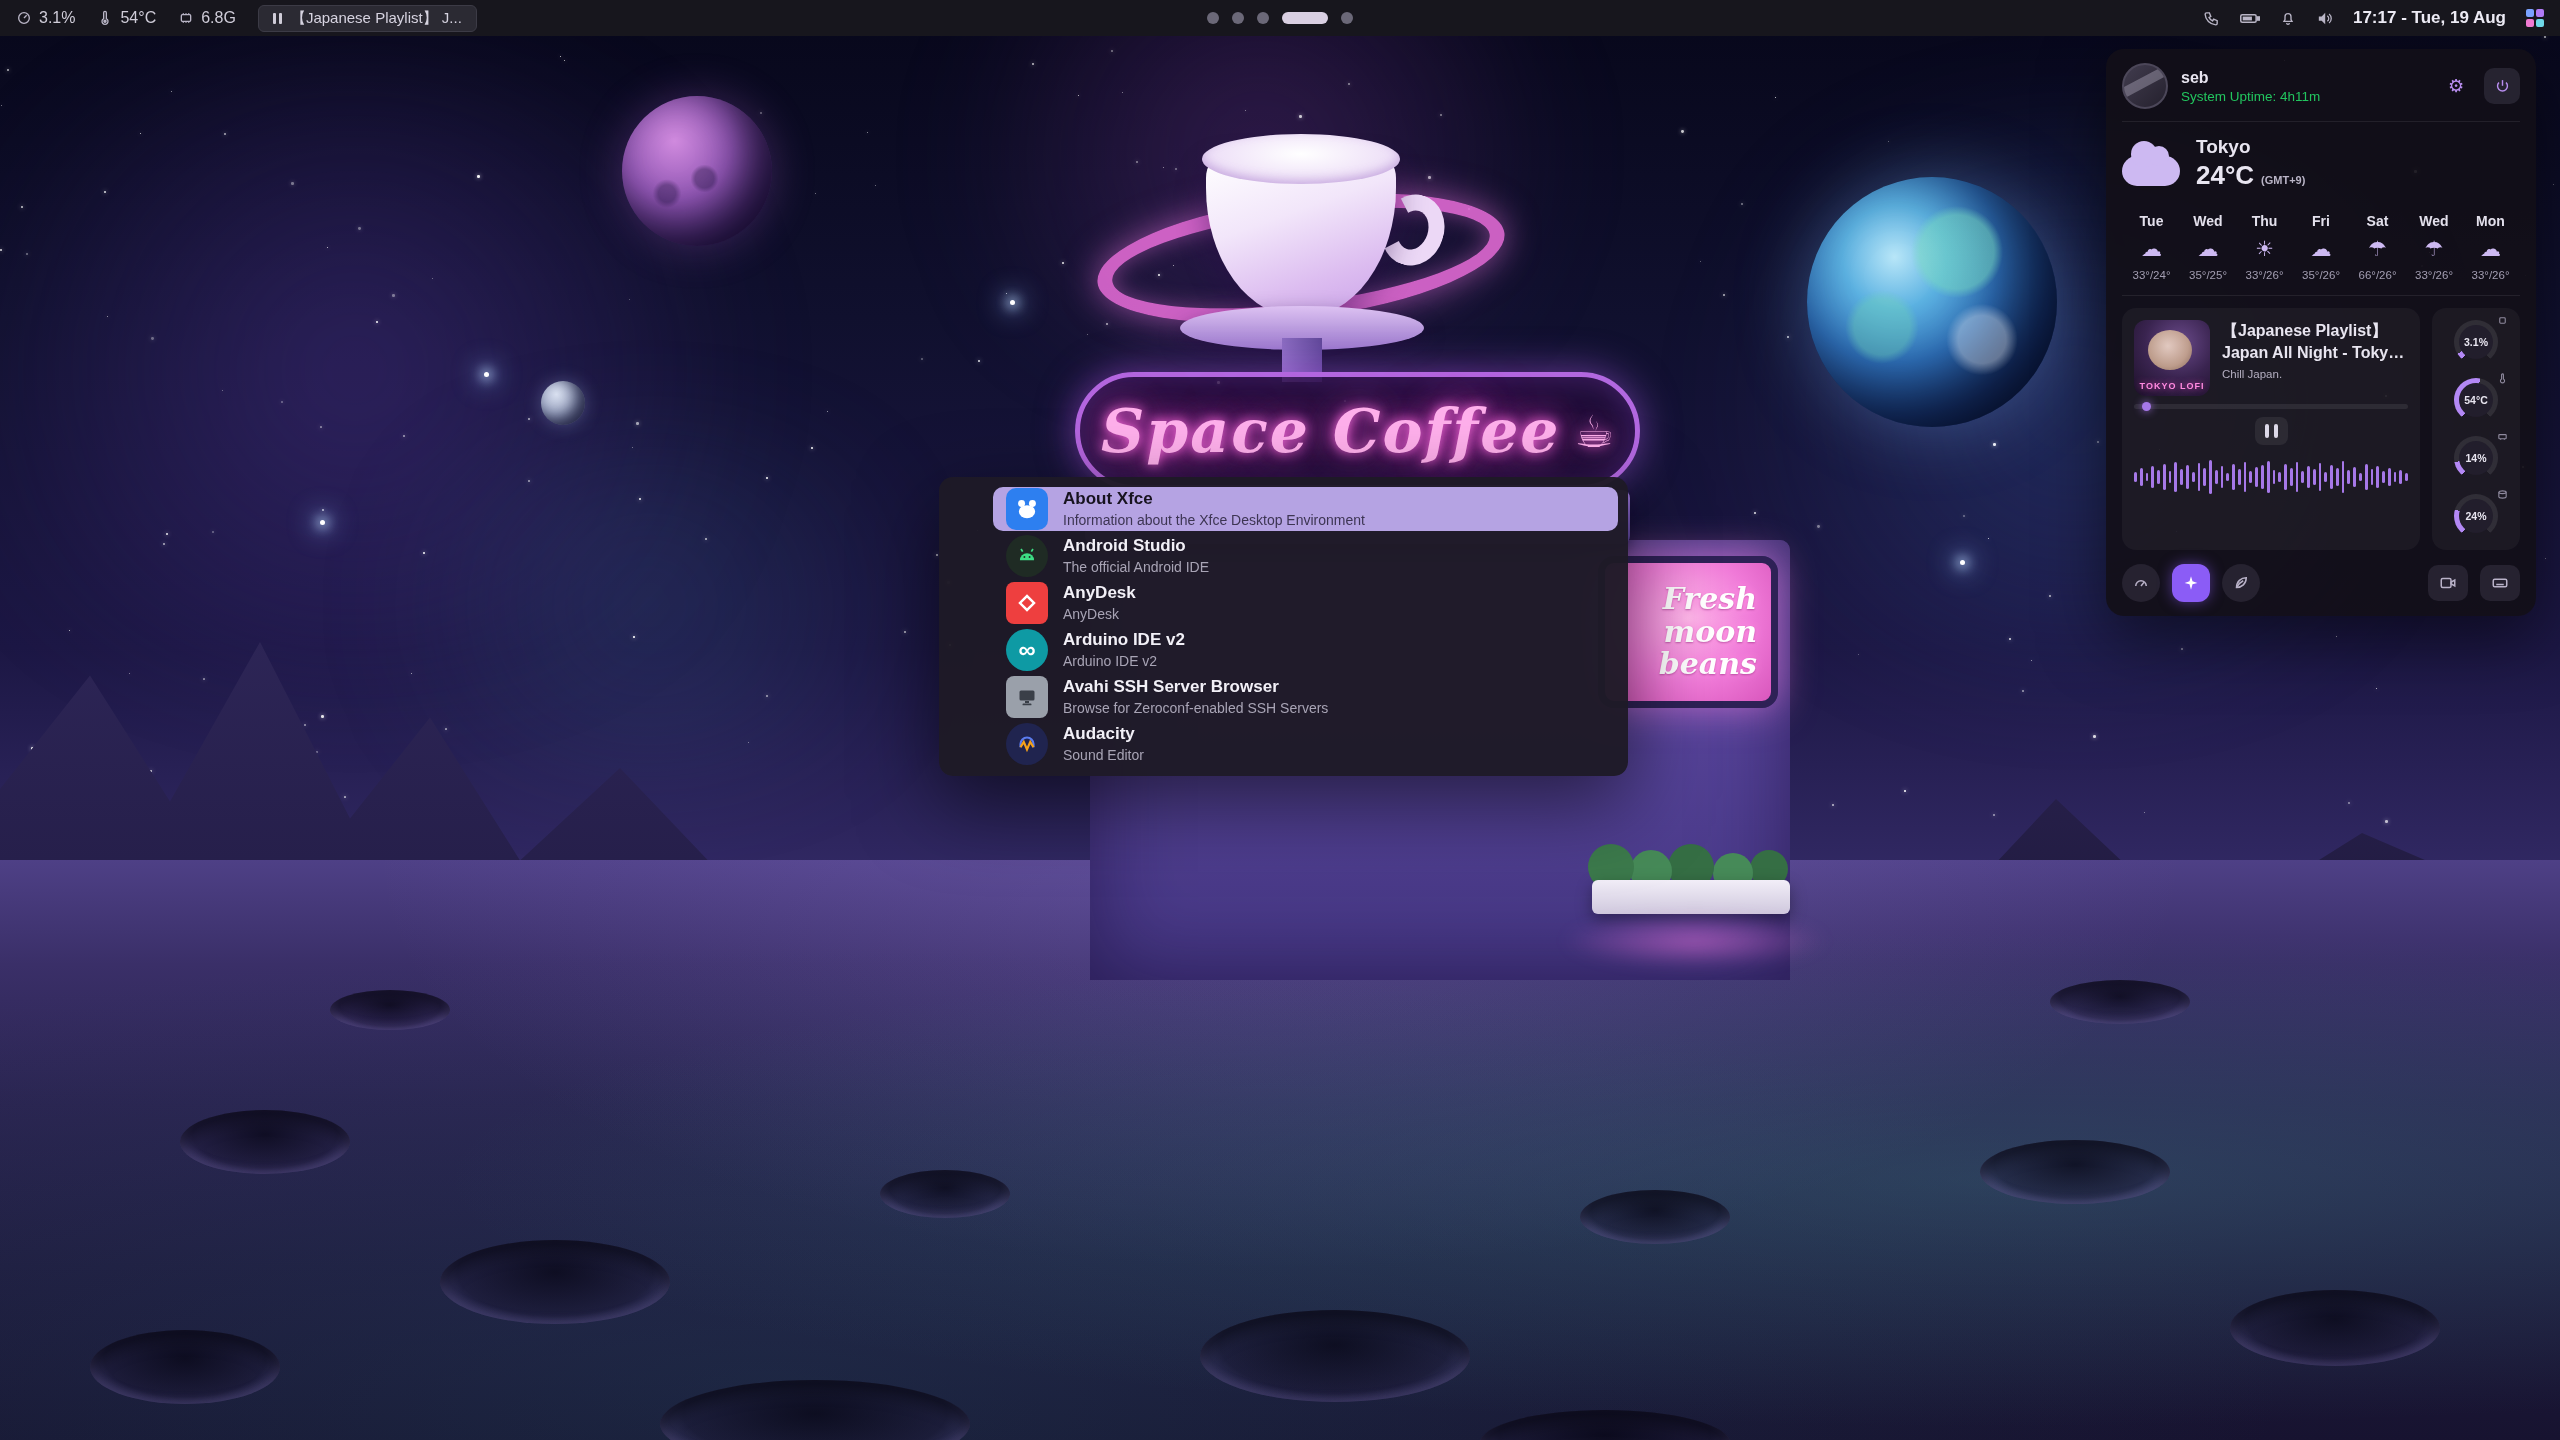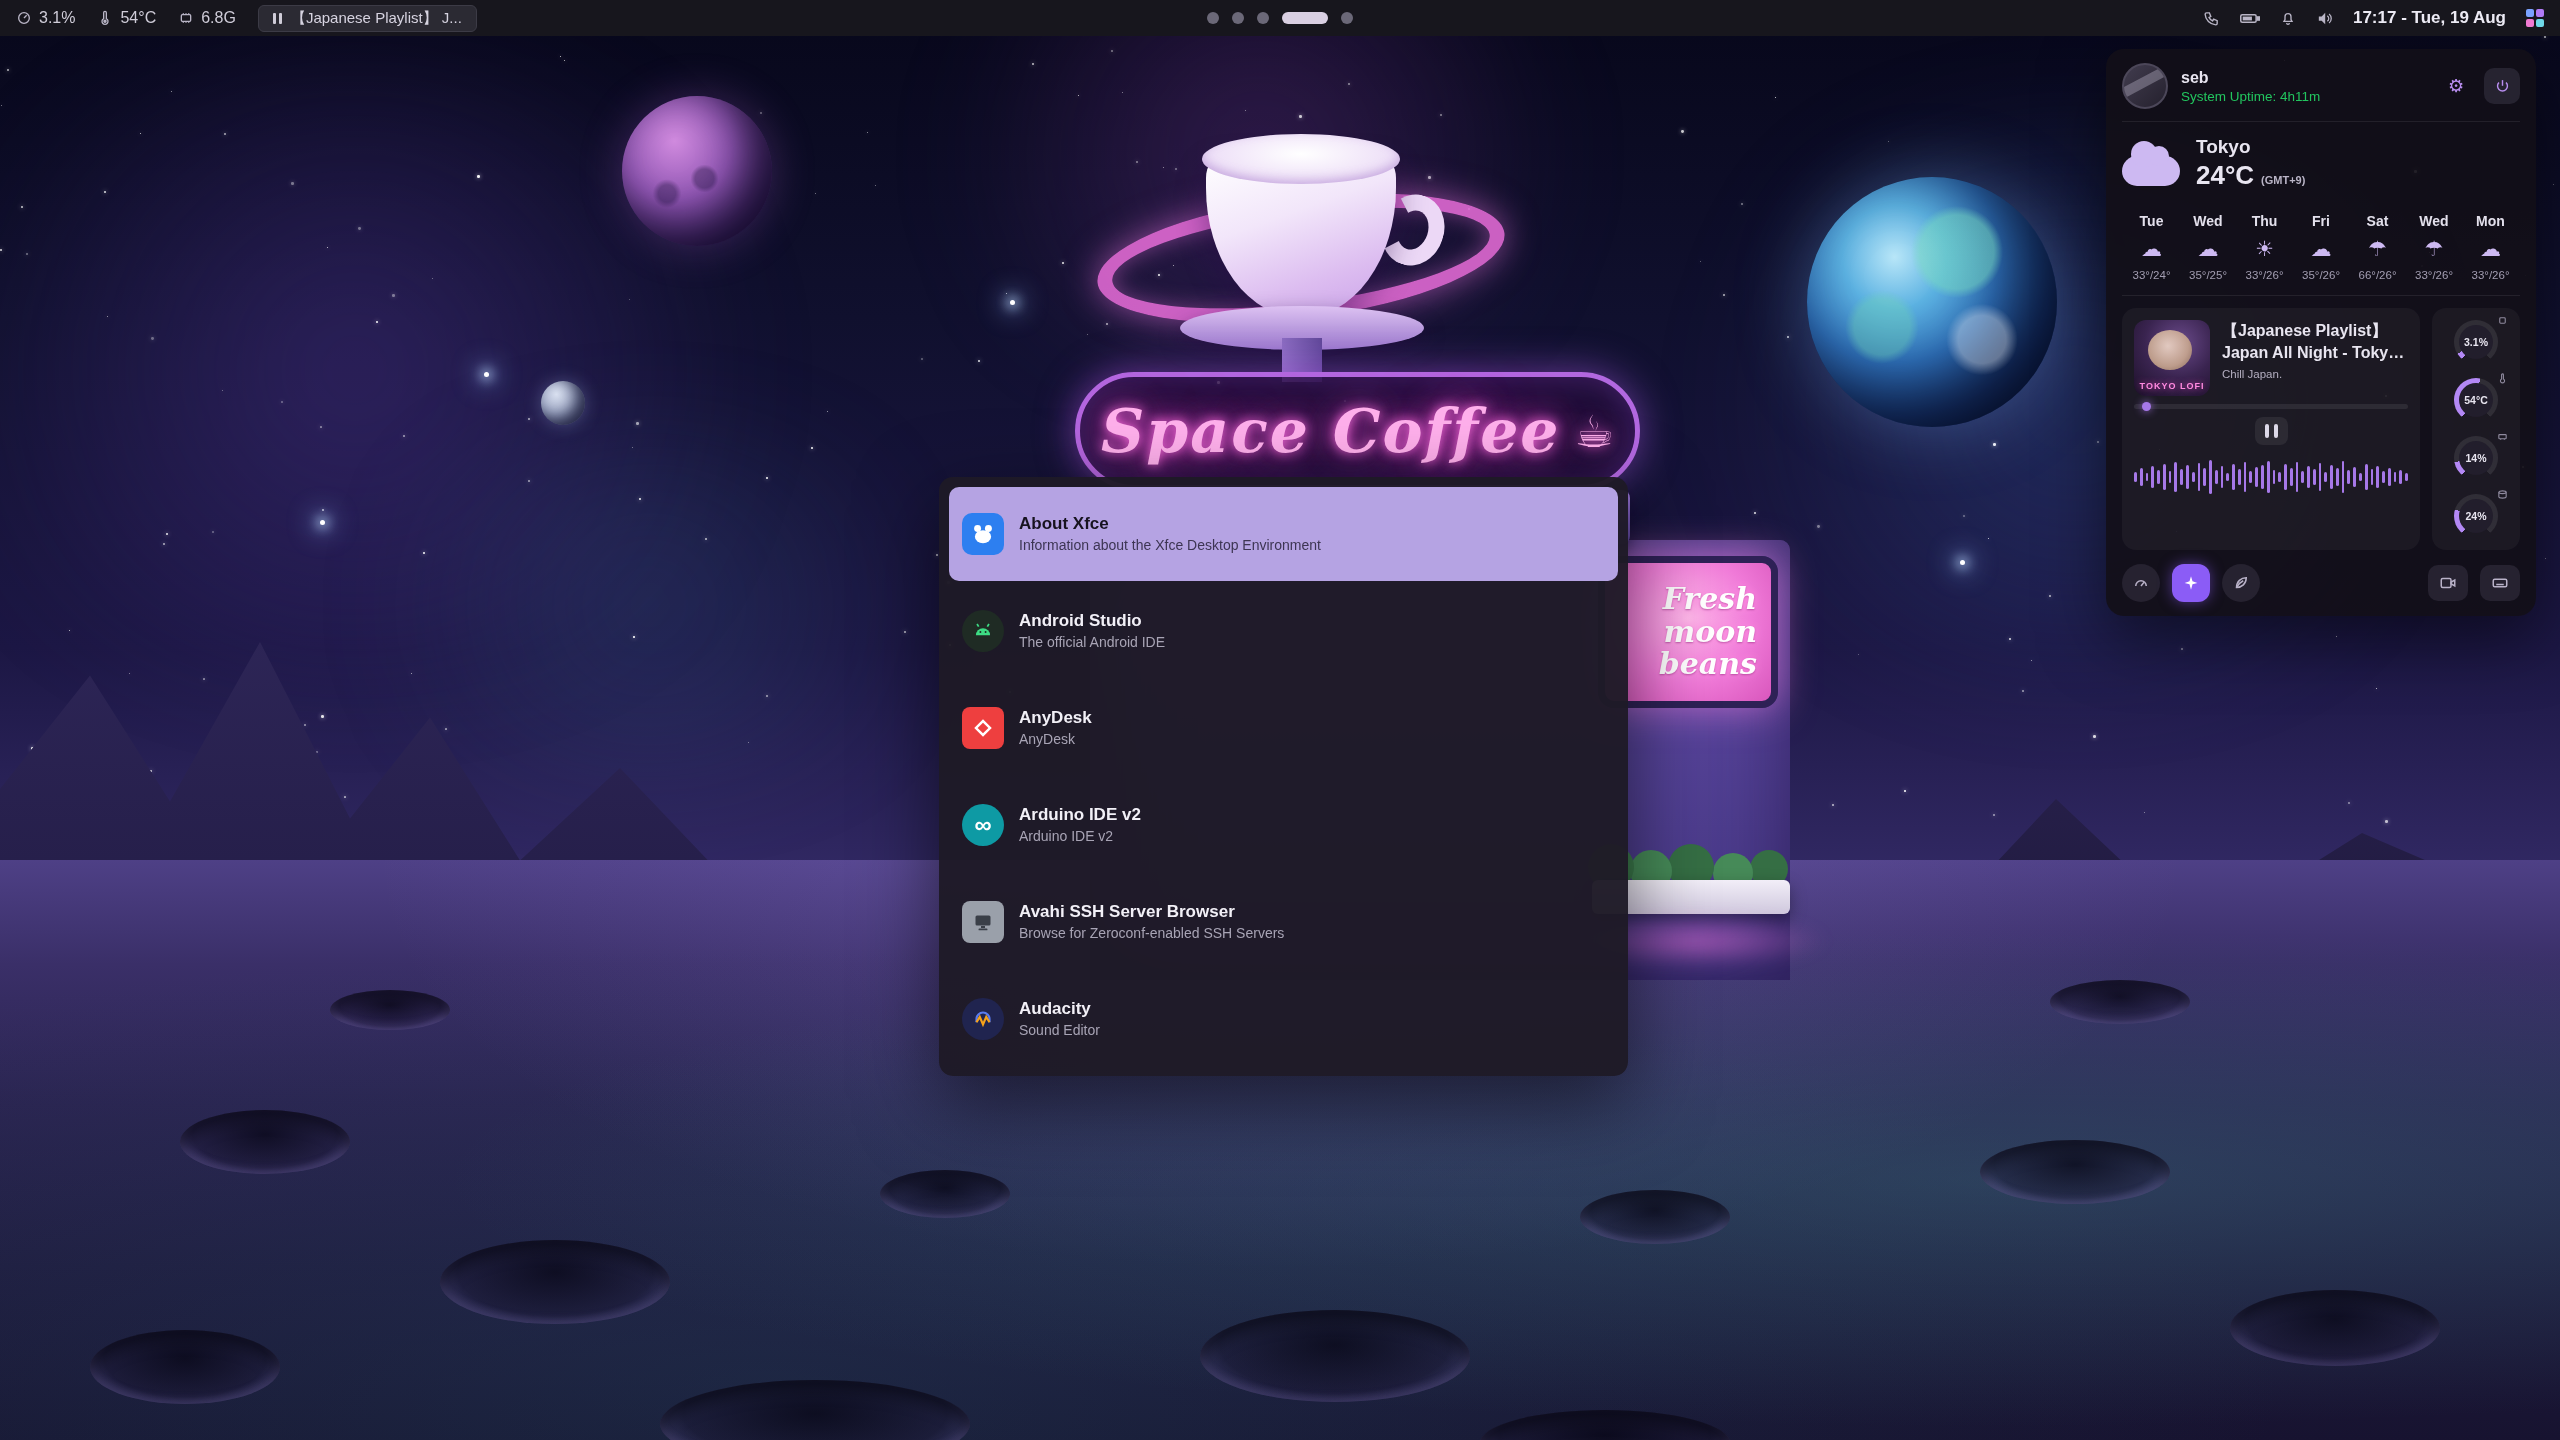--- a/index.html
+++ b/index.html
@@ -122,21 +122,21 @@
   
   .launcher { position:absolute; left:939px; top:477px; width:689px; z-index:40; }
   .search-bar { height:42px; margin:0 6px 12px 6px; border-radius:22px; border:2px solid #d9d5e6;
     background:rgba(22,20,28,.96); display:flex; align-items:center; gap:11px; padding:0 18px;
     box-shadow:0 10px 34px rgba(0,0,0,.45); }
   .search-input { flex:1; background:transparent; border:none; outline:none; color:#cfccd8; font-size:17px;
     font-family:inherit; }
   .search-input::placeholder { color:#a7a3b4; }
   .app-list { background:rgba(30,26,38,.97); border-radius:14px; padding:10px;
     box-shadow:0 26px 80px rgba(0,0,0,.55); display:flex; flex-direction:column; gap:3px; }
-  .app-row { display:flex; align-items:center; gap:15px; padding:26px 13px; border-radius:10px; cursor:default; }
+  .app-row { display:flex; align-items:center; gap:15px; padding:1px 13px; border-radius:10px; cursor:default;margin-left:44px; }
   .app-row.selected { background:#b5a3e3; }
   .app-icon { width:42px; height:42px; border-radius:10px; flex:none; display:flex; align-items:center;
     justify-content:center; color:#fff; font-size:24px; font-weight:700; }
   .app-texts { display:flex; flex-direction:column; gap:2px; min-width:0; }
   .app-title { font-size:17px; font-weight:700; color:#f2f0f7; line-height:1.2; }
   .app-sub { font-size:14px; color:#a8a4b5; line-height:1.2; }
   .app-row.selected .app-title { color:#17131f; }
   .app-row.selected .app-sub { color:#3d3553; }
 
   

